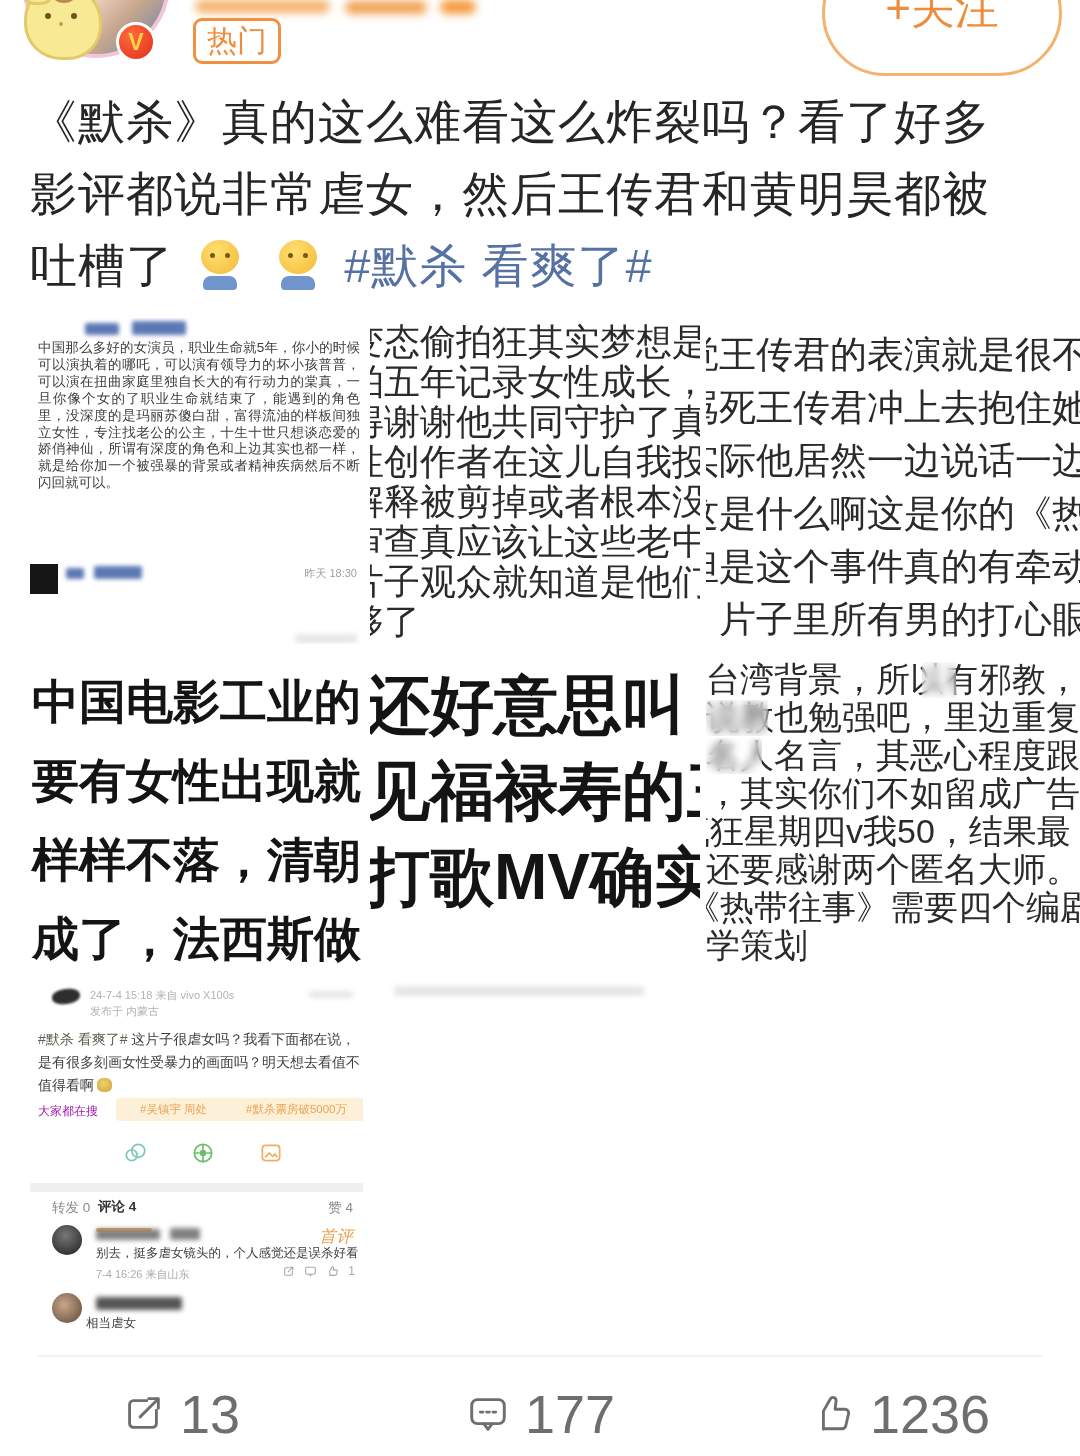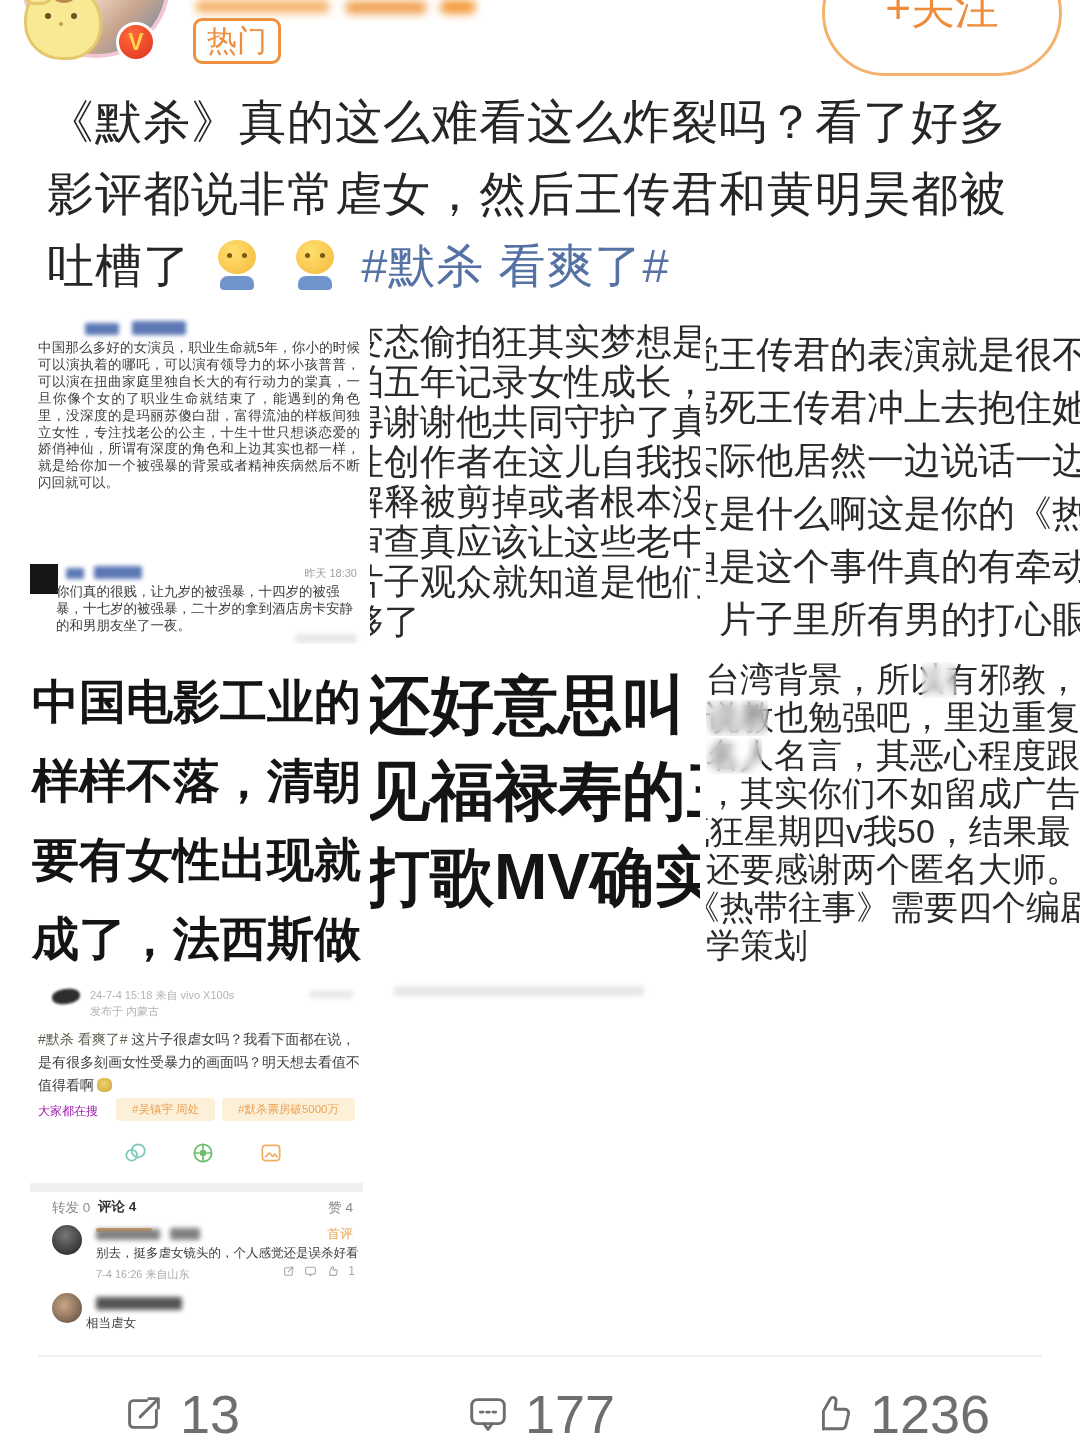--- a/index.html
+++ b/index.html
@@ -22,21 +22,21 @@
     background:radial-gradient(circle at 35% 30%,#ff6a3c,#e02f1e);color:#ffd24a;font-weight:bold;font-size:23px;
     display:flex;align-items:center;justify-content:center;}
   .name-blur{border-radius:7px;filter:blur(4px);}
   .hot-badge{left:193px;top:18px;border:3px solid #f09142;border-radius:9px;color:#ef8c3a;
     font-size:30px;padding:2px 11px;line-height:36px;}
   .head-meta{left:295px;top:24px;font-size:31px;color:#9e9e9e;letter-spacing:2px;}
   .follow-btn{left:822px;top:-50px;width:240px;height:126px;border:3px solid #f3b26e;border-radius:63px;
     box-sizing:border-box;background:#fff;}
   .follow-btn span{position:absolute;left:0;right:0;top:26px;text-align:center;font-size:44px;color:#ef8c3a;}
   
-  .post-line{font-size:47px;line-height:72px;color:#262626;white-space:nowrap;letter-spacing:1px;margin-left:17px;}
+  .post-line{font-size:47px;line-height:72px;color:#262626;white-space:nowrap;letter-spacing:1px;}
   .post-text{left:30px;top:86px;width:1020px;}
   .hashtag{color:#5672a5;}
   .emo{position:relative;display:inline-block;width:52px;height:50px;margin:0 6px;vertical-align:-8px;}
   .emo .head{position:absolute;left:7px;top:0;width:38px;height:34px;border-radius:50%;
     background:radial-gradient(circle at 40% 35%,#ffe070,#f5b83a);}
   .emo .head::before{content:"";position:absolute;left:9px;top:13px;width:5px;height:5px;border-radius:50%;
     background:#7a5a10;box-shadow:15px 0 0 #7a5a10;}
   .emo .body{position:absolute;left:9px;bottom:0;width:34px;height:14px;border-radius:8px 8px 4px 4px;background:#6f95cc;}
   
   #grid{left:30px;top:318px;width:1050px;height:1012px;}
@@ -73,30 +73,30 @@
   .censor{backdrop-filter:blur(4px);background:rgba(255,255,255,.25);}
   
   .e-meta{font-size:11px;color:#b3b3b3;}
   .e-avatar{left:22px;top:4px;width:28px;height:15px;background:#2e2e2e;border-radius:45%;filter:blur(1px);transform:rotate(-8deg);}
   .e-text{left:8px;top:43px;width:324px;}
   .e-text .tl{font-size:14px;line-height:23px;color:#3f3f3f;white-space:nowrap;}
   .e-hash{color:#5c6350;}
   .mini-emo{display:inline-block;width:15px;height:14px;border-radius:40%;vertical-align:-2px;margin-left:3px;
     background:radial-gradient(circle at 45% 40%,#efd26a,#caa43c);}
   .e-search{left:8px;top:118px;font-size:12px;color:#a21caf;}
-  .e-tag{top:113px;font-size:11.5px;color:#e9a353;background:#fdf0d9;border-radius:4px;padding:4px 16px;
+  .e-tag{top:113px;font-size:11.5px;color:#e9a353;background:#fdf0d9;border-radius:4px;padding:4px 24px;
     filter:blur(.7px);white-space:nowrap;}
   .e-icons svg{display:block;}
   .e-div{left:0;right:0;top:198px;height:9px;background:#f0f0f0;}
   .e-tab{font-size:13.5px;color:#8a8a8a;}
   .e-tab.active{color:#333;font-weight:bold;}
   .e-underline{left:66px;top:243px;width:56px;height:3.5px;background:#f0a04a;border-radius:2px;}
   .c-avatar{width:30px;height:30px;border-radius:50%;}
   .c-name{background:#808080;filter:blur(2.5px);border-radius:2px;}
-  .c-badge{font-size:13px;color:#e9a353;}
+  .c-badge{font-size:17px;color:#e9a353;font-style:italic;}
   .c-text{font-size:12.5px;color:#3f3f3f;white-space:nowrap;}
   .c-meta{font-size:11px;color:#ababab;}
   .c-icons{display:flex;align-items:center;gap:9px;color:#a8a8a8;font-size:12px;}
   
   .bot-div{left:38px;right:38px;top:1355px;height:2px;background:#f0f0f0;}
   .action-bar{left:0;right:0;top:1372px;height:84px;display:flex;}
   .act{flex:1;display:flex;align-items:center;justify-content:center;gap:14px;color:#6e6e6e;}
   .act .num{font-size:54px;}
 </style>
 </head>
@@ -136,29 +136,28 @@
   <div class="abs" id="grid">
 
     <div class="img-block b-c1r1">
       <div class="abs bluebar" style="left:55px;top:5px;width:34px;height:12px;"></div>
       <div class="abs bluebar" style="left:102px;top:3px;width:54px;height:14px;"></div>
       <div class="abs chat-par">中国那么多好的女演员，职业生命就5年，你小的时候可以演执着的哪吒，可以演有领导力的坏小孩普普，可以演在扭曲家庭里独自长大的有行动力的棠真，一旦你像个女的了职业生命就结束了，能遇到的角色里，没深度的是玛丽苏傻白甜，富得流油的样板间独立女性，专注找老公的公主，十生十世只想谈恋爱的娇俏神仙，所谓有深度的角色和上边其实也都一样，就是给你加一个被强暴的背景或者精神疾病然后不断闪回就可以。</div>
       <div class="abs blackbox"></div>
       <div class="abs bluebar" style="left:36px;top:250px;width:18px;height:11px;"></div>
       <div class="abs bluebar" style="left:64px;top:248px;width:48px;height:13px;"></div>
       <div class="abs chat-time">昨天 18:30</div>
-      <div class="abs chat-reply">你们真的很贱，让九岁的被强暴，十四岁的被强暴，十七岁的被强暴，二十岁的拿到酒店房卡安静的和男朋友坐了一夜。</div>
       <div class="abs wm" style="right:6px;top:316px;width:62px;height:9px;"></div>
     </div>
 
     <div class="img-block b-c1r2">
       <div class="abs wrap">
         <div class="bigline">中国电影工业的</div>
+        <div class="bigline">要有女性出现就</div>
         <div class="bigline">样样不落，清朝</div>
-        <div class="bigline">要有女性出现就</div>
         <div class="bigline">成了，法西斯做</div>
       </div>
     </div>
 
     <div class="img-block b-c1r3">
       <div class="abs e-avatar"></div>
       <div class="abs e-meta" style="left:60px;top:3px;">24-7-4 15:18 来自 vivo X100s</div>
       <div class="abs e-meta" style="left:60px;top:19px;">发布于 内蒙古</div>
       <div class="abs wm" style="right:10px;top:6px;width:44px;height:7px;"></div>
 

